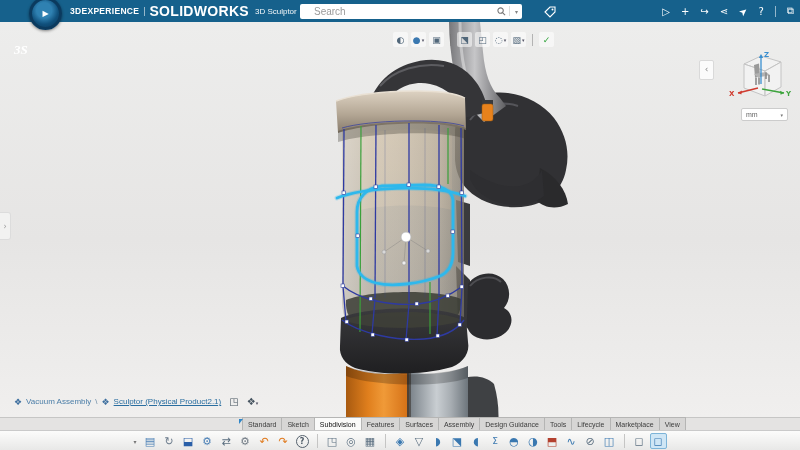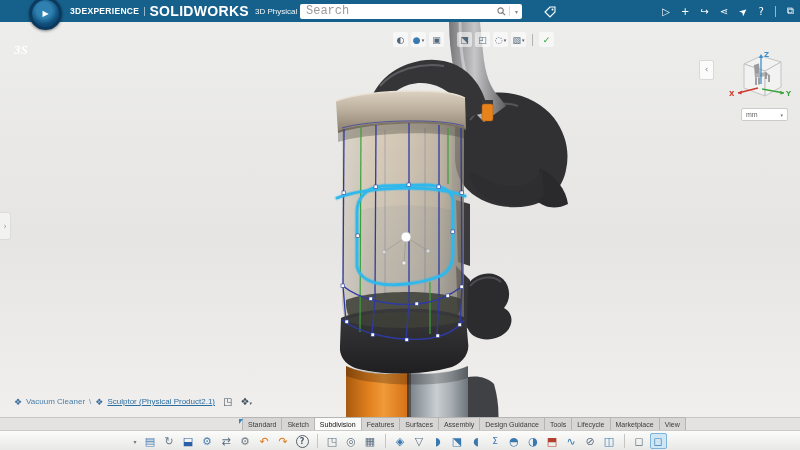--- a/index.html
+++ b/index.html
@@ -15,22 +15,22 @@
            border:3px solid #0b3a5e;box-shadow:0 1px 3px rgba(0,0,0,.45);
            display:flex;align-items:center;justify-content:center;color:#fff;font-size:8px;}
   .titleblock{position:absolute;left:70px;top:0;height:22px;display:flex;align-items:center;gap:4px;}
   .brand{font-size:8.5px;font-weight:bold;letter-spacing:.3px;}
   .divider{font-size:8.5px;opacity:.75;}
   .product{font-size:14px;font-weight:bold;letter-spacing:.3px;}
   .appname{font-size:8px;opacity:.95;margin-left:2px;}
   .caret{font-size:6px;opacity:.9;margin-left:2px;}
   .search{position:absolute;left:300px;top:3.5px;width:222px;height:15px;background:#fff;border-radius:2px;
           display:flex;align-items:center;padding:0 4px;box-sizing:border-box;}
-  .search input{border:none;outline:none;flex:1;font-size:12px;color:#333;background:transparent;
-                font-family:Liberation Mono, monospace;min-width:0;}
+  .search input{border:none;outline:none;flex:1;font-size:10px;color:#333;background:transparent;
+                font-family:Liberation Sans, sans-serif;min-width:0;margin-left:8px;}
   .search input::placeholder{color:#9a9a9a;}
   .search .sdiv{width:1px;height:10px;background:#ddd;margin:0 3px;}
   .tagbtn{position:absolute;left:544px;top:4px;color:#fff;}
   .tbicons{position:absolute;right:6px;top:0;height:22px;display:flex;align-items:center;gap:11px;}
   .tbicons .icon{font-size:10px;color:#fff;cursor:default;}
   .tbicons .bar{width:1px;height:11px;background:rgba(255,255,255,.55);}
 
   
   .viewport{position:absolute;top:22px;left:0;right:0;height:395px;overflow:hidden;
             background:linear-gradient(180deg,#ededec 0%,#e6e5e4 55%,#f0efee 100%);}
@@ -92,21 +92,21 @@
 
   <div class="topbar">
     <div class="logo3ds">3S</div>
     <div class="compass">
         <span>▶</span>
       </div>
     <div class="titleblock">
       <span class="brand">3DEXPERIENCE</span>
       <span class="divider">|</span>
       <span class="product">SOLIDWORKS</span>
-      <span class="appname">3D Physical</span>
+      <span class="appname">3D Sculptor</span>
       <span class="caret icon">▾</span>
     </div>
     <div class="search">
       <input placeholder="Search" style="">
       <svg width="9" height="9" viewBox="0 0 10 10">
         <circle cx="4" cy="4" r="3" fill="none" stroke="#777" stroke-width="1.2"></circle>
         <line x1="6.4" y1="6.4" x2="9" y2="9" stroke="#777" stroke-width="1.2"></line>
       </svg>
       <span class="sdiv"></span>
       <span class="caret icon" style="color:#777">▾</span>
@@ -337,21 +337,21 @@
     </div>
     <div class="units">
       <span>mm</span>
       <span class="caret2 icon">▾</span>
     </div>
 
     <div class="expander icon">›</div>
 
     <div class="breadcrumb">
       <span class="icon">❖</span>
-      <span>Vacuum Cleaner</span>
+      <span>Vacuum Assembly</span>
       <span class="bsep">\</span>
       <span class="icon">❖</span>
       <a>Sculptor (Physical Product2.1)</a>
       <span class="tool icon">◳</span>
       <span class="tool icon"><span>❖</span><span class="caret2 icon">▾</span></span>
     </div>
   </div>
 
   <div class="tabs">
     <span class="tab">Standard</span>

